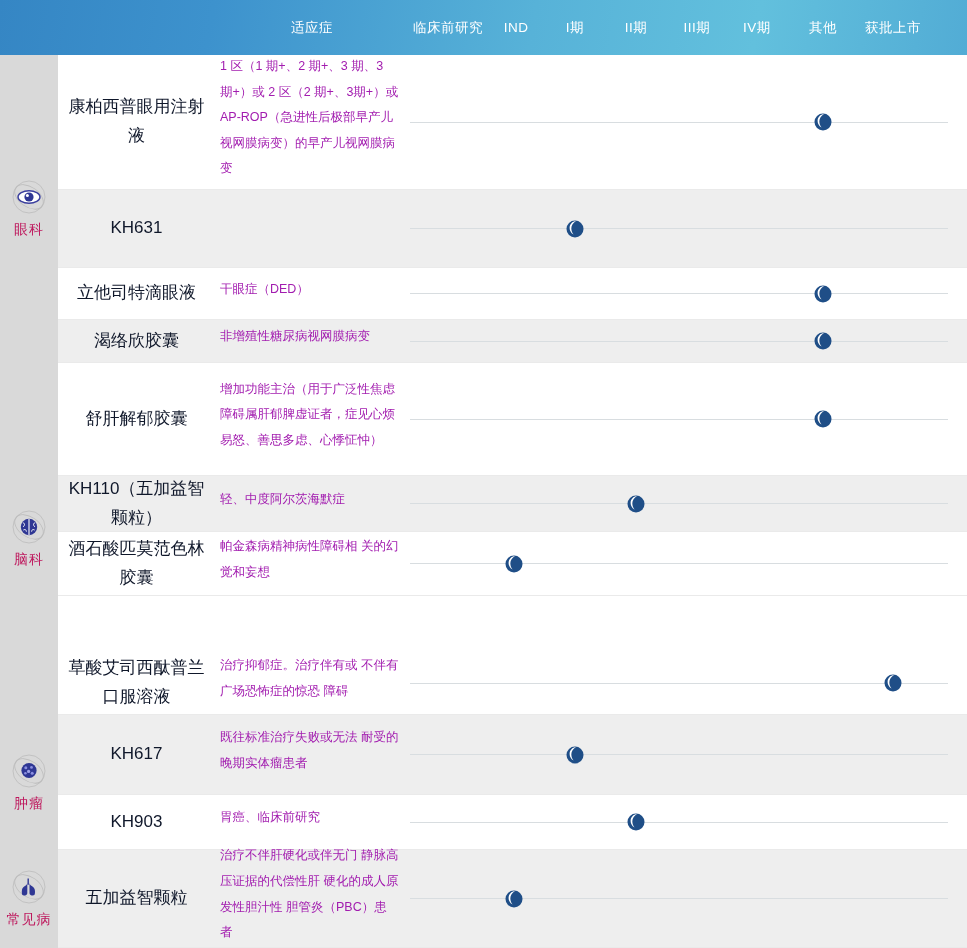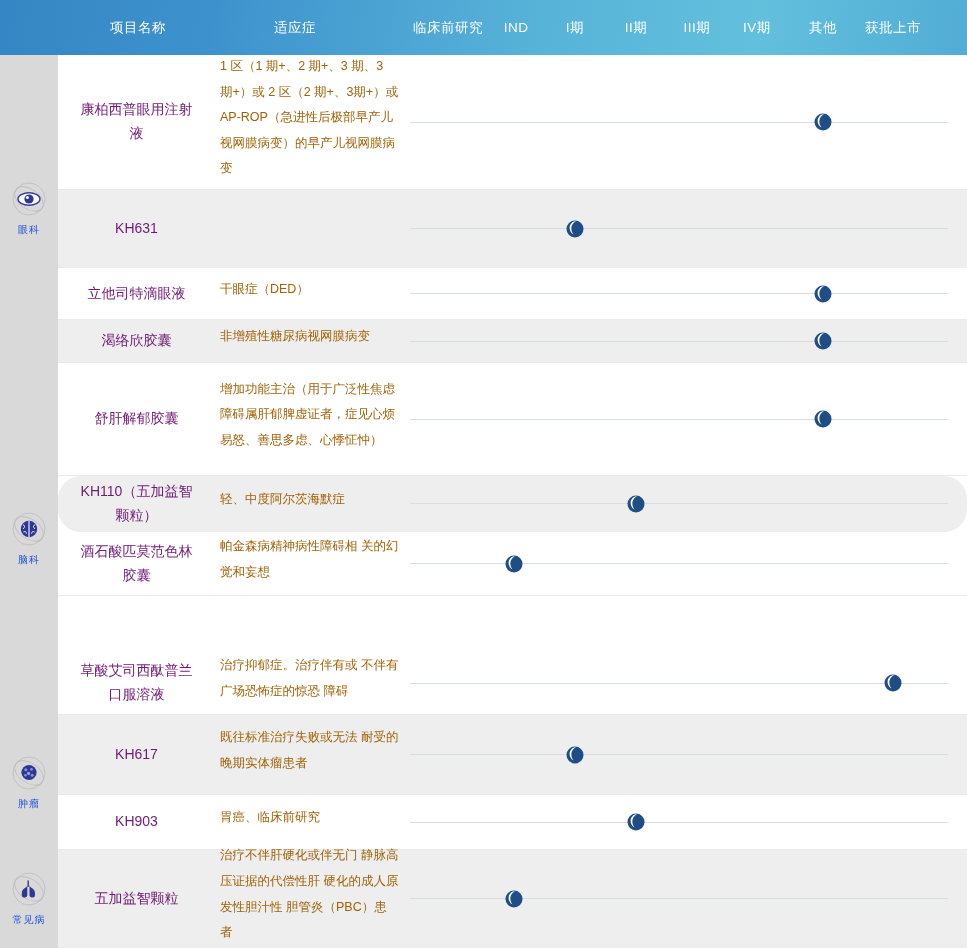--- a/index.html
+++ b/index.html
@@ -24,66 +24,65 @@
   }
 
   
   .sidebar{position:absolute;left:0;top:55px;width:58px;height:893px;background:#ffffff;}
   .cat{
     position:absolute;left:0;width:58px;
     background:#d9d9d9;
     display:flex;flex-direction:column;align-items:center;justify-content:center;
   }
   .cat .cat-label{
-    font-size:10px;color:#1d4ed8;letter-spacing:1px;margin-top:6px;white-space:nowrap;
+    font-size:14px;color:#be185d;letter-spacing:1px;margin-top:6px;white-space:nowrap;
   }
   .cat .cat-icon{width:36px;height:36px;display:block;}
 
   
   .rows{position:absolute;left:58px;top:55px;width:909px;height:893px;}
   .row{
     position:absolute;left:0;width:909px;
     border-bottom:1px solid #eaeaea;
     box-sizing:border-box;
   }
   .row.odd{background:#ffffff;}
   .row.even{background:#eeeeee;}
 
   .c-name{
     position:absolute;left:0;top:0;width:157px;height:100%;
     display:flex;align-items:center;justify-content:center;
-    font-size:14px;color:#701a75;text-align:center;line-height:1.7;
-    padding:0 17px;box-sizing:border-box;
+    font-size:17px;color:#0f172a;text-align:center;line-height:1.7;
+    padding:0 8px;box-sizing:border-box;
   }
   .c-ind{
     position:absolute;left:157px;top:0;width:190px;height:100%;
     display:flex;align-items:center;
-    font-size:12.5px;color:#a16207;line-height:2.05;
+    font-size:12.5px;color:#a21caf;line-height:2.05;
     padding:0 6px 8px 5px;box-sizing:border-box;
   }
   .c-track{
     position:absolute;left:347px;top:0;right:0;height:100%;
   }
   .track-line{
     position:absolute;left:5px;right:19px;top:50%;height:1px;margin-top:-0.5px;
     background:#d8dde0;
   }
   .marker{
     position:absolute;top:50%;width:22px;height:22px;margin-top:-11px;margin-left:-11px;
   }
   .marker svg{display:block;width:22px;height:22px;}
 </style>
 </head>
 <body>
 
 <div id="app">
 
   <div class="thead">
-      <div class="hcell" style="left: 68px; width: 140px;">项目名称</div>
-      <div class="hcell" style="left: 235px; width: 120px;">适应症</div>
+      <div class="hcell" style="left: 252px; width: 120px;">适应症</div>
       <div class="hcell" style="left: 403px; width: 90px;">临床前研究</div>
       <div class="hcell" style="left: 493px; width: 46px;">IND</div>
       <div class="hcell" style="left: 555px; width: 40px;">I期</div>
       <div class="hcell" style="left: 616px; width: 40px;">II期</div>
       <div class="hcell" style="left: 675px; width: 44px;">III期</div>
       <div class="hcell" style="left: 735px; width: 44px;">IV期</div>
       <div class="hcell" style="left: 801px; width: 44px;">其他</div>
       <div class="hcell" style="left: 855px; width: 76px;">获批上市</div>
     </div>
 
@@ -191,21 +190,21 @@
         <div class="c-track">
           <div class="track-line"></div>
           <div class="marker" title="其他" style="left: 418px;">
             <svg viewBox="0 0 24 24" xmlns="http://www.w3.org/2000/svg">
               <circle cx="12" cy="12" r="9.3" fill="#1f4e87"></circle>
               <path d="M13.1 3.4C9.2 3.6 6.1 6.9 6.1 11c0 3.1 1.8 5.8 4.4 7.1 -1.6-1.8-2.5-4.2-2.5-6.8 0-3 1.9-6.1 5.1-7.9z" fill="#ffffff"></path>
             </svg>
           </div>
         </div>
       </div>
-      <div class="row even" style="top: 421px; height: 56px; border-radius: 23px;">
+      <div class="row even" style="top: 421px; height: 56px;">
         <div class="c-name">KH110（五加益智颗粒）</div>
         <div class="c-ind">轻、中度阿尔茨海默症</div>
         <div class="c-track">
           <div class="track-line"></div>
           <div class="marker" title="III期" style="left: 231px;">
             <svg viewBox="0 0 24 24" xmlns="http://www.w3.org/2000/svg">
               <circle cx="12" cy="12" r="9.3" fill="#1f4e87"></circle>
               <path d="M13.1 3.4C9.2 3.6 6.1 6.9 6.1 11c0 3.1 1.8 5.8 4.4 7.1 -1.6-1.8-2.5-4.2-2.5-6.8 0-3 1.9-6.1 5.1-7.9z" fill="#ffffff"></path>
             </svg>
           </div>

